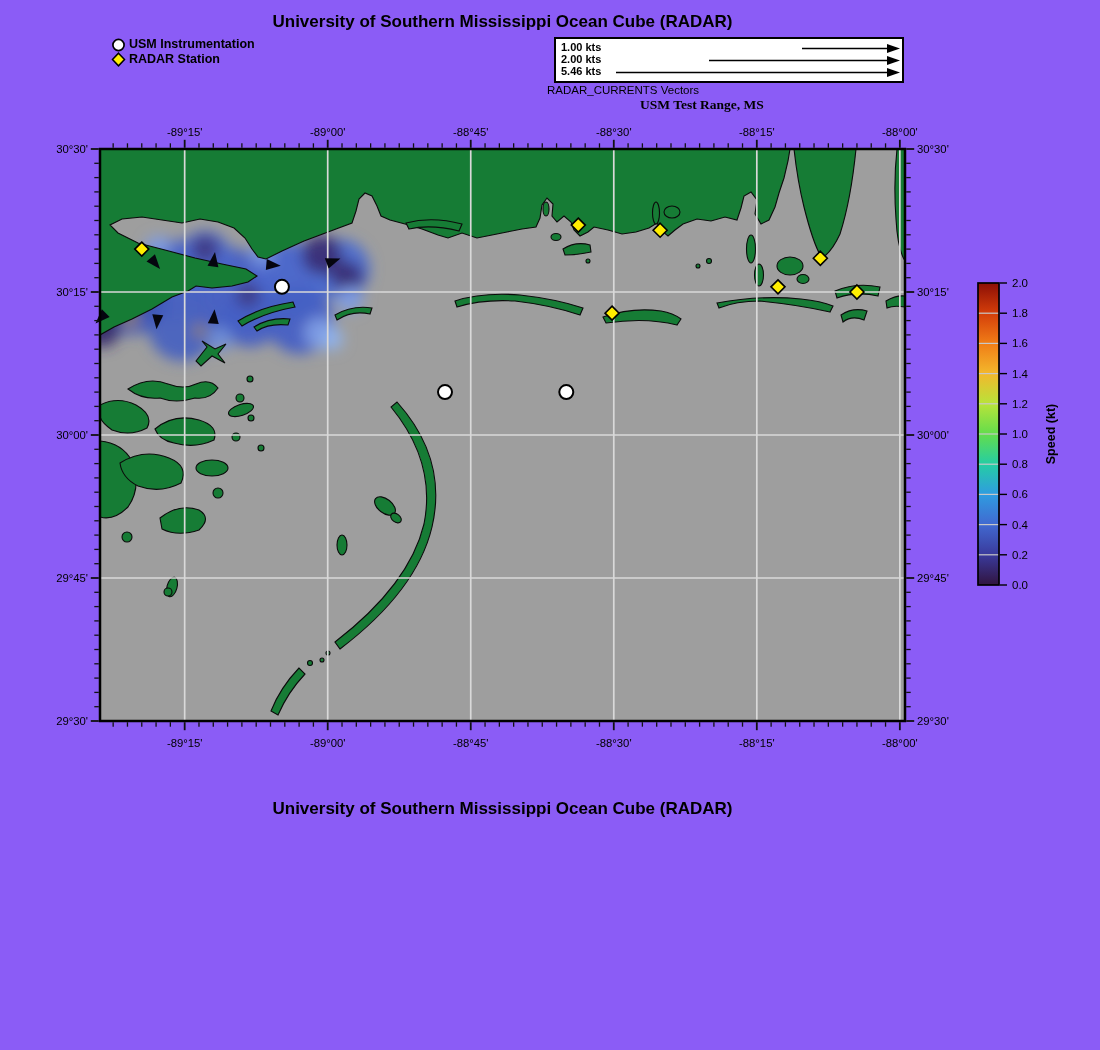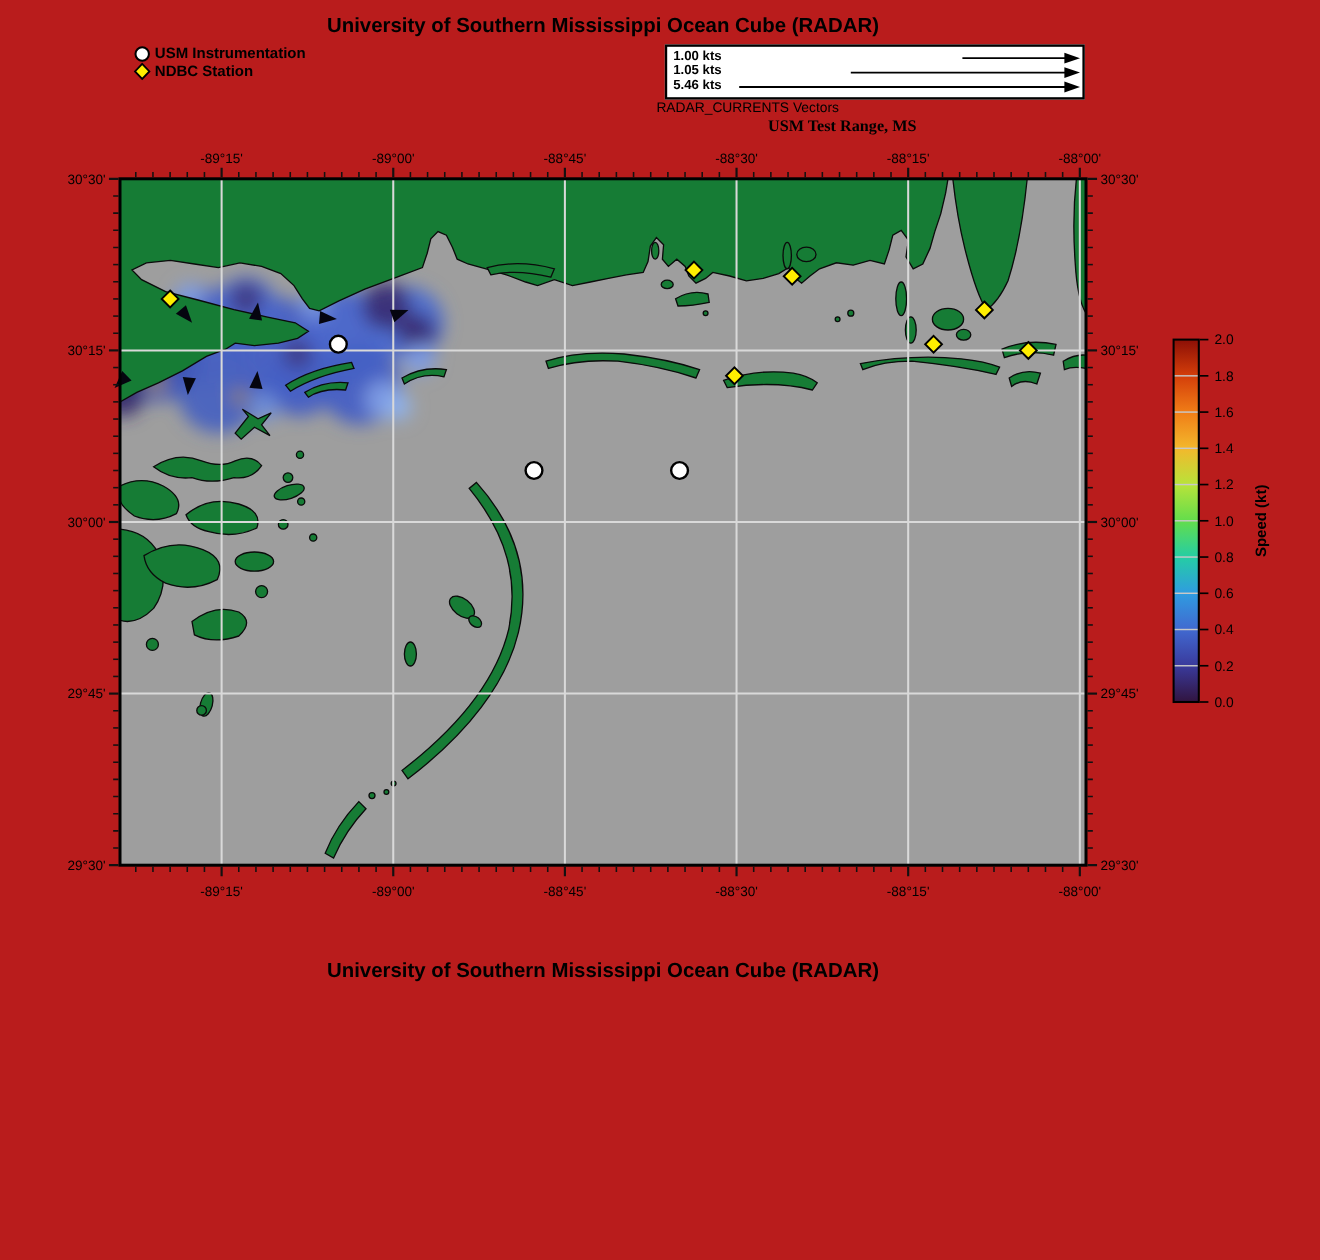--- a/index.html
+++ b/index.html
@@ -1,16 +1,16 @@
 <!DOCTYPE html>
 <html><head>
 <meta charset="utf-8">
 <style>
   html,body{margin:0;padding:0;background:#ffffff;}
-  .fig{position:relative;width:1100px;height:1050px;background:#b91c1c;overflow:hidden;
+  .fig{position:relative;width:1100px;height:1050px;background:#8b5cf6;overflow:hidden;
        font-family:"Liberation Sans",sans-serif;color:#000;}
   .title-top{position:absolute;left:0;top:12px;width:1005px;text-align:center;
              font-size:17px;font-weight:bold;}
   .title-bottom{position:absolute;left:0;top:799px;width:1005px;text-align:center;
              font-size:17px;font-weight:bold;}
   .legend{position:absolute;left:111px;top:37px;}
   .legend-row{display:flex;height:15px;}
   .legend-row svg{display:block;margin-right:3px;}
   .legend-label{font-size:12.5px;font-weight:bold;line-height:15px;}
   .vecbox{position:absolute;left:554px;top:37px;width:346px;height:42px;
@@ -37,27 +37,27 @@
     <div class="legend-row">
       <svg width="15" height="15">
         <circle cx="7.5" cy="8" r="5.6" fill="#ffffff" stroke="#000" stroke-width="1.7"></circle>
       </svg>
       <span class="legend-label">USM Instrumentation</span>
     </div>
     <div class="legend-row">
       <svg width="15" height="15">
         <polygon points="7.5,1.2 13.5,7.5 7.5,13.8 1.5,7.5" fill="#ffee00" stroke="#000" stroke-width="1.5"></polygon>
       </svg>
-      <span class="legend-label">NDBC Station</span>
+      <span class="legend-label">RADAR Station</span>
     </div>
   </div>
 
   <div class="vecbox">
     <div class="vlabel" style="top:2px">1.00 kts</div>
-    <div class="vlabel" style="top:14px">1.05 kts</div>
+    <div class="vlabel" style="top:14px">2.00 kts</div>
     <div class="vlabel" style="top:26px">5.46 kts</div>
     <svg id="vec-arrows" width="346" height="42">
         <line x1="246" y1="9.5" x2="335" y2="9.5" stroke="#000" stroke-width="1.5"></line>
         <polygon points="331,5 331,14 344,9.5" fill="#000"></polygon>
         <line x1="153" y1="21.5" x2="335" y2="21.5" stroke="#000" stroke-width="1.5"></line>
         <polygon points="331,17 331,26 344,21.5" fill="#000"></polygon>
         <line x1="60" y1="33.5" x2="335" y2="33.5" stroke="#000" stroke-width="1.5"></line>
         <polygon points="331,29 331,38 344,33.5" fill="#000"></polygon>
       </svg>
   </div>

